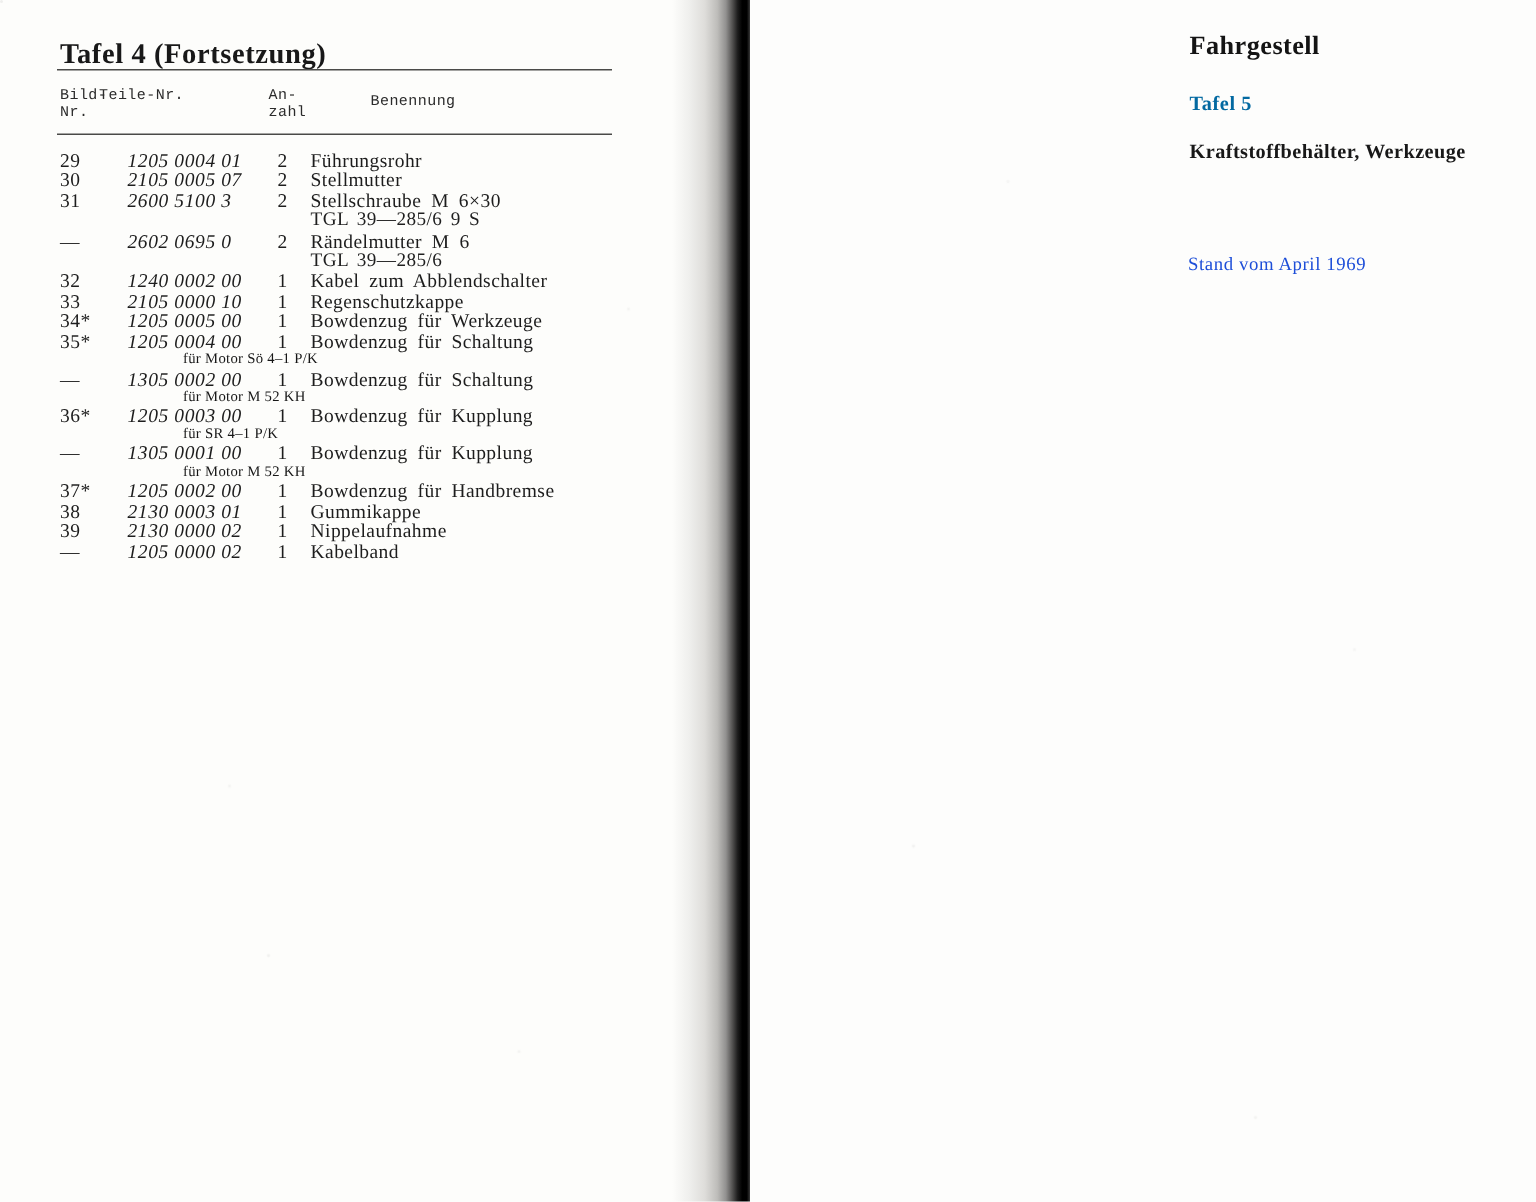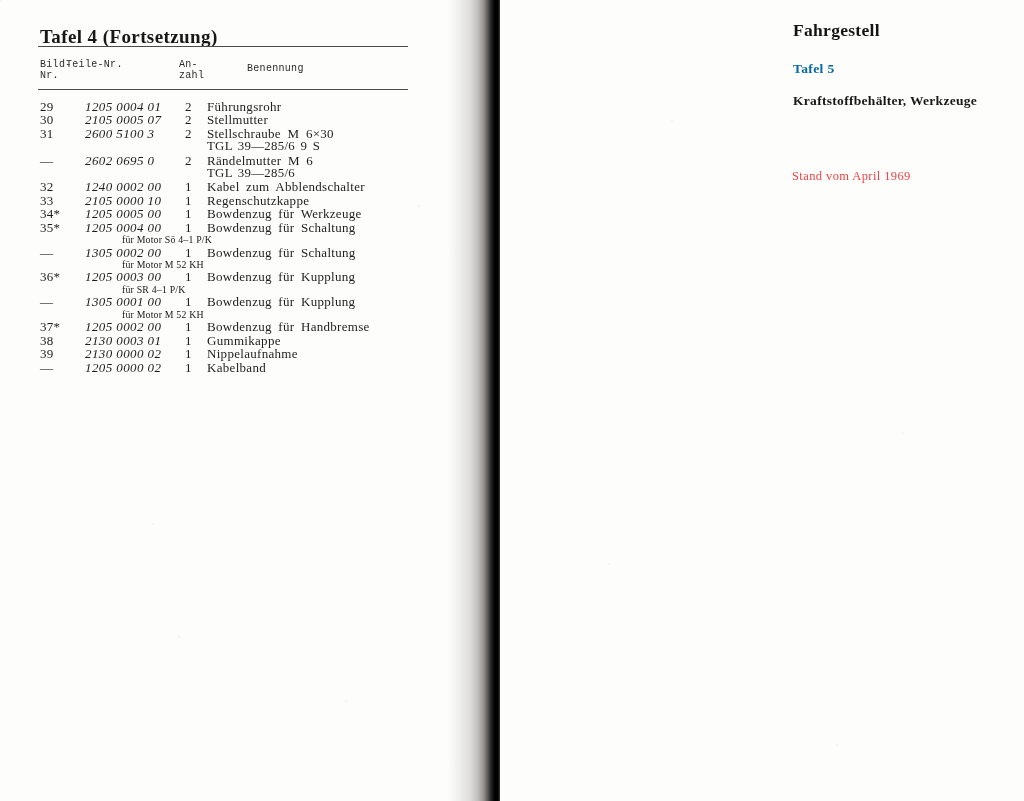--- a/index.html
+++ b/index.html
@@ -64,21 +64,21 @@
   .c-teile{width:100px;letter-spacing:.4px;font-style:italic;}
   .c-anzahl{width:22px;}
   .c-name{flex:1;word-spacing:3px;letter-spacing:.3px;white-space:nowrap;}
   .line2{margin-left:167px;font-size:12.8px;line-height:13.4px;word-spacing:2px;letter-spacing:.3px;}
   .subline{margin-left:82px;font-size:9.8px;line-height:11.5px;letter-spacing:.2px;color:#161616;}
 
   
   .chapter{position:absolute;left:293px;top:20px;font-size:17.5px;font-weight:bold;letter-spacing:.3px;color:#141414;}
   .tafel{position:absolute;left:293px;top:61px;font-size:13.5px;font-weight:bold;letter-spacing:.4px;color:#0369a1;}
   .subtitle{position:absolute;left:293px;top:93px;font-size:13.5px;font-weight:bold;letter-spacing:.3px;color:#181818;white-space:nowrap;}
-  .stand{position:absolute;left:292px;top:169px;font-size:12.5px;letter-spacing:.4px;color:#ef4444;}
+  .stand{position:absolute;left:292px;top:169px;font-size:12.5px;letter-spacing:.4px;color:#1d4ed8;}
 </style>
 </head>
 <body>
 
 <div class="spread">
 
   <div class="page left-page">
     <div class="page-title">Tafel 4 (Fortsetzung)</div>
     <div class="rule rule-top"></div>
 

